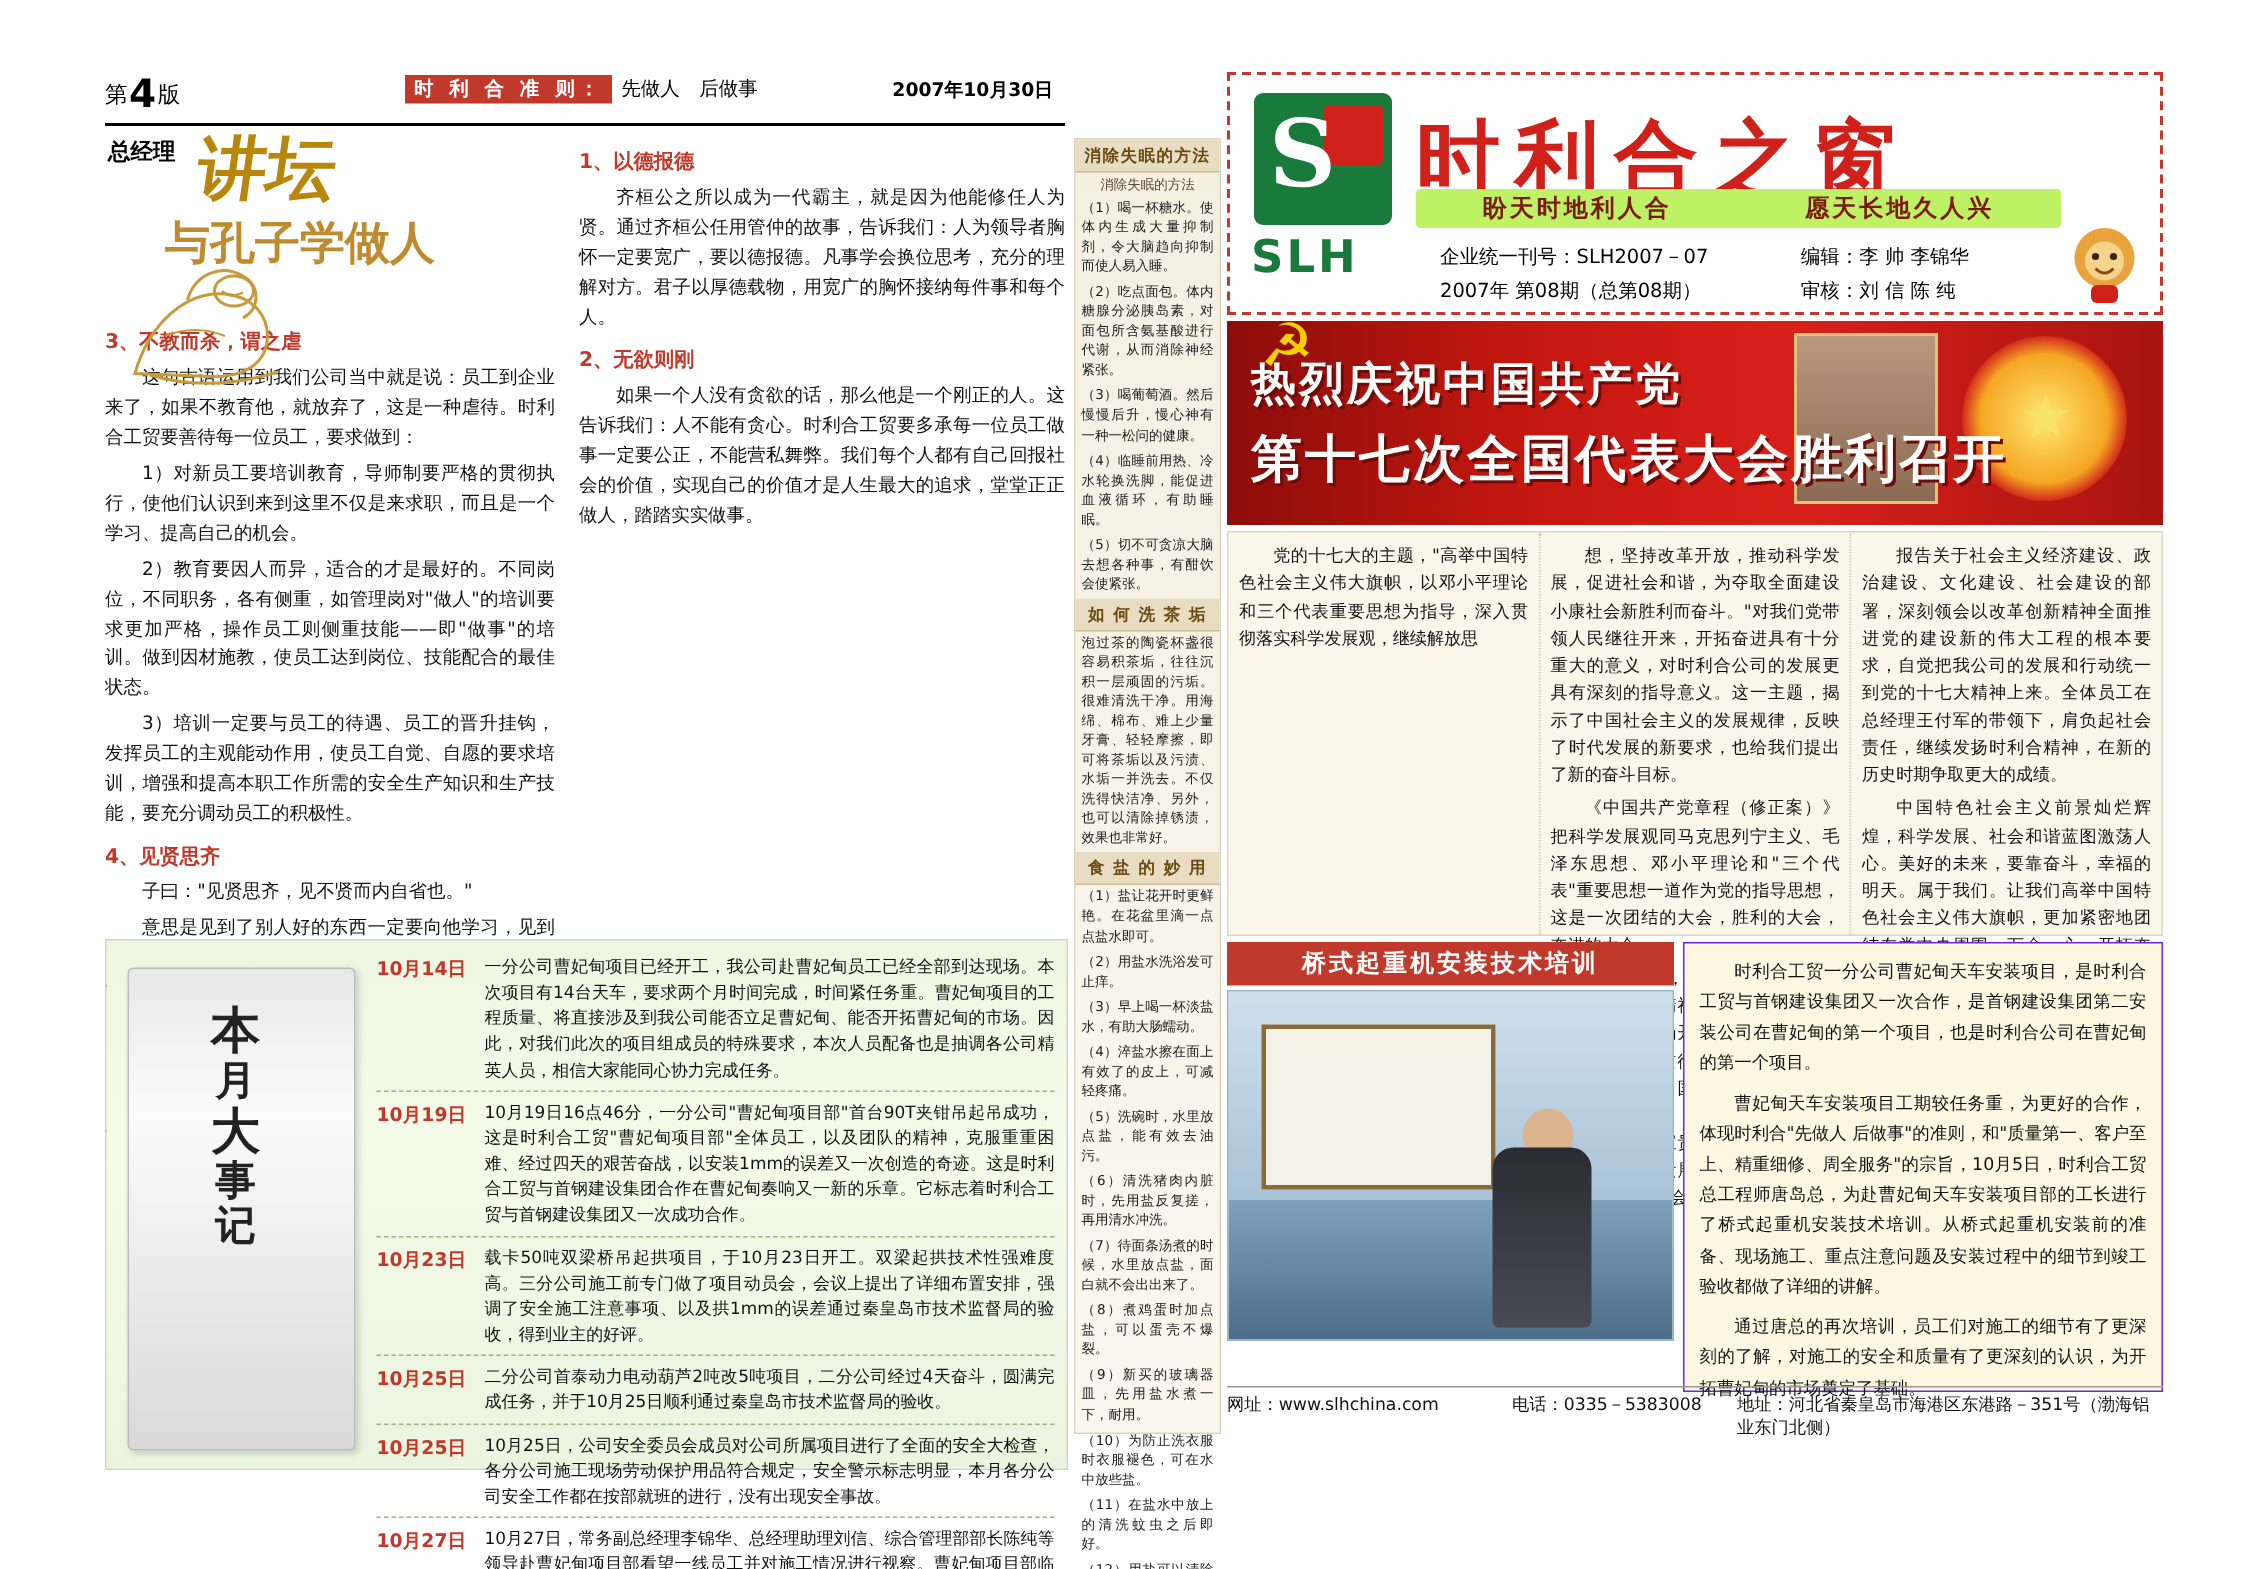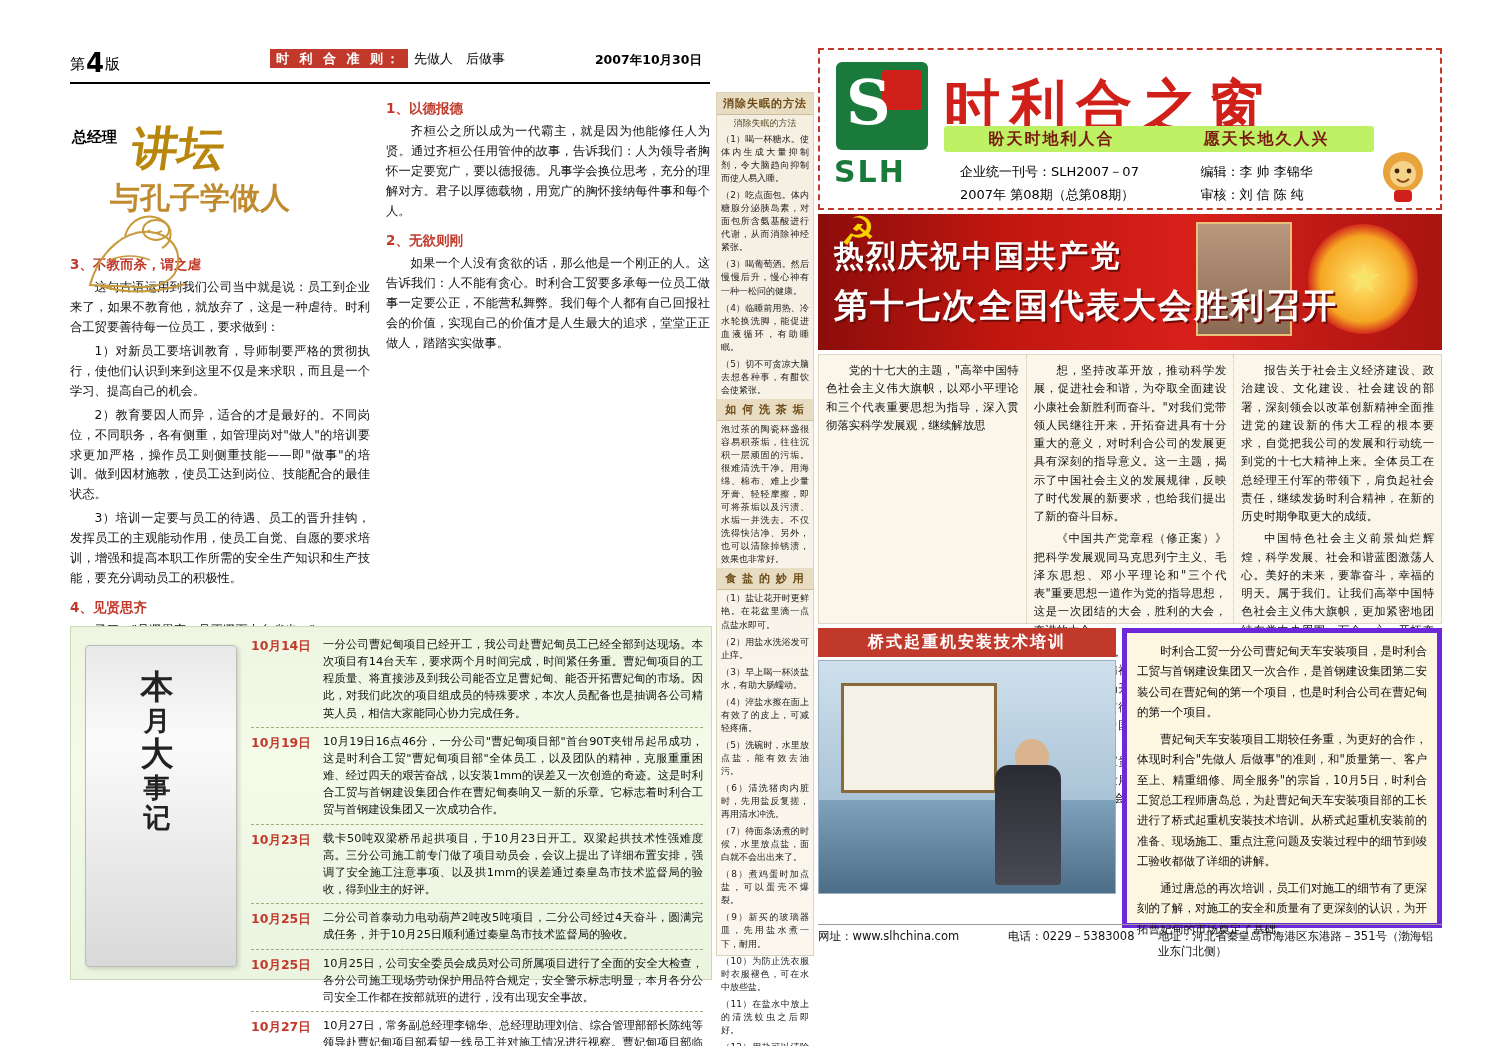--- a/index.html
+++ b/index.html
@@ -12,21 +12,21 @@
   .mh-left{position:absolute;left:0;top:0;font-size:15px;color:#000;letter-spacing:1px;}
   .mh-left .bignum{font-size:26px;font-weight:bold;vertical-align:-3px;}
   .mh-mid{position:absolute;left:200px;top:2px;font-size:13px;}
   .mh-mid .tag{background:#c0392b;color:#fff;padding:2px 6px;font-weight:bold;margin-right:6px;letter-spacing:3px;}
   .mh-date{position:absolute;right:8px;top:4px;font-size:12.5px;font-weight:bold;}
 
   .left-body{position:relative;margin-top:6px;height:890px;}
   .col-left{position:absolute;left:0;top:0;width:300px;}
   .col-right{position:absolute;left:316px;top:0;width:324px;}
 
-  .logo-art{position:relative;height:120px;margin-top:36px;}
+  .logo-art{position:relative;height:120px;}
   .logo-art .gm{position:absolute;left:2px;top:2px;font-size:15px;font-weight:bold;color:#000;}
   .logo-art .jiang{position:absolute;left:62px;top:-8px;font-size:46px;font-weight:bold;color:#b8860b;font-family:"DejaVu Serif","Liberation Serif",serif;transform:skewX(-8deg);}
   .logo-art .sub{position:absolute;left:40px;top:52px;font-size:30px;font-weight:bold;color:#c08a2e;font-family:"DejaVu Serif","Liberation Serif",serif;}
   .logo-art .figure{position:absolute;left:0px;top:64px;width:180px;height:110px;}
   .logo-art .figure svg{display:block;}
 
   .sec-title{color:#c0392b;font-weight:bold;font-size:13.5px;margin:8px 0 4px 0;line-height:1.5;}
   .para{font-size:12.3px;line-height:1.62;text-align:justify;text-indent:2em;color:#111;margin:0 0 4px 0;}
 
   
@@ -79,21 +79,21 @@
   .news p{margin:0 0 4px 0;text-indent:2em;}
 
   .bottom{position:relative;margin-top:4px;height:300px;display:flex;}
   .bl{width:298px;background:#fff;}
   .bl .bl-title{background:#c0392b;color:#fff;font-size:16px;font-weight:bold;text-align:center;padding:4px 0;letter-spacing:2px;}
   .bl .photo{height:232px;margin-top:3px;background:linear-gradient(180deg,#b9cfe0,#7fa2bc 60%,#4c6d88);position:relative;overflow:hidden;border:1px solid #9bb0c2;}
   .bl .photo .wall{position:absolute;left:0;top:0;right:0;height:60%;background:linear-gradient(180deg,#cfe0ec,#a9c3d6);}
   .bl .photo .board{position:absolute;left:22px;top:22px;width:150px;height:104px;background:#f4f2e6;border:3px solid #8a6a3a;}
   .bl .photo .person{position:absolute;right:54px;bottom:8px;width:66px;height:120px;background:linear-gradient(180deg,#2b2b33,#4a4a55);border-radius:14px 14px 4px 4px;}
   .bl .photo .head{position:absolute;right:66px;bottom:118px;width:34px;height:36px;background:#d9b48f;border-radius:50%;}
-  .br{flex:1;margin-left:6px;background:#fdf6e0;border:5px solid #6d28d9;padding:8px 10px;font-size:11.6px;line-height:1.75;text-align:justify;color:#111;}
+  .br{flex:1;margin-left:6px;background:#fdf6e0;border:1px solid #6d28d9;padding:8px 10px;font-size:11.6px;line-height:1.75;text-align:justify;color:#111;}
   .br p{margin:0 0 7px 0;text-indent:2em;}
 
   .footer{position:absolute;left:818px;top:924px;width:624px;border-top:1px solid #999;padding-top:4px;display:flex;font-size:11.5px;color:#111;}
   .footer .f1{width:190px;}
   .footer .f2{width:150px;}
   .footer .f3{flex:1;}
 </style>
 </head>
 <body>
 
@@ -305,17 +305,17 @@
       <div class="br">
         <p>时利合工贸一分公司曹妃甸天车安装项目，是时利合工贸与首钢建设集团又一次合作，是首钢建设集团第二安装公司在曹妃甸的第一个项目，也是时利合公司在曹妃甸的第一个项目。</p>
         <p>曹妃甸天车安装项目工期较任务重，为更好的合作，体现时利合"先做人 后做事"的准则，和"质量第一、客户至上、精重细修、周全服务"的宗旨，10月5日，时利合工贸总工程师唐岛总，为赴曹妃甸天车安装项目部的工长进行了桥式起重机安装技术培训。从桥式起重机安装前的准备、现场施工、重点注意问题及安装过程中的细节到竣工验收都做了详细的讲解。</p>
         <p>通过唐总的再次培训，员工们对施工的细节有了更深刻的了解，对施工的安全和质量有了更深刻的认识，为开拓曹妃甸的市场奠定了基础。</p>
       </div>
     </div>
   </div>
 
   <div class="footer">
     <div class="f1">网址：www.slhchina.com</div>
-    <div class="f2">电话：0229－5383008</div>
+    <div class="f2">电话：0335－5383008</div>
     <div class="f3">地址：河北省秦皇岛市海港区东港路－351号（渤海铝业东门北侧）</div>
   </div>
 
 </div>
 
 </body></html>

